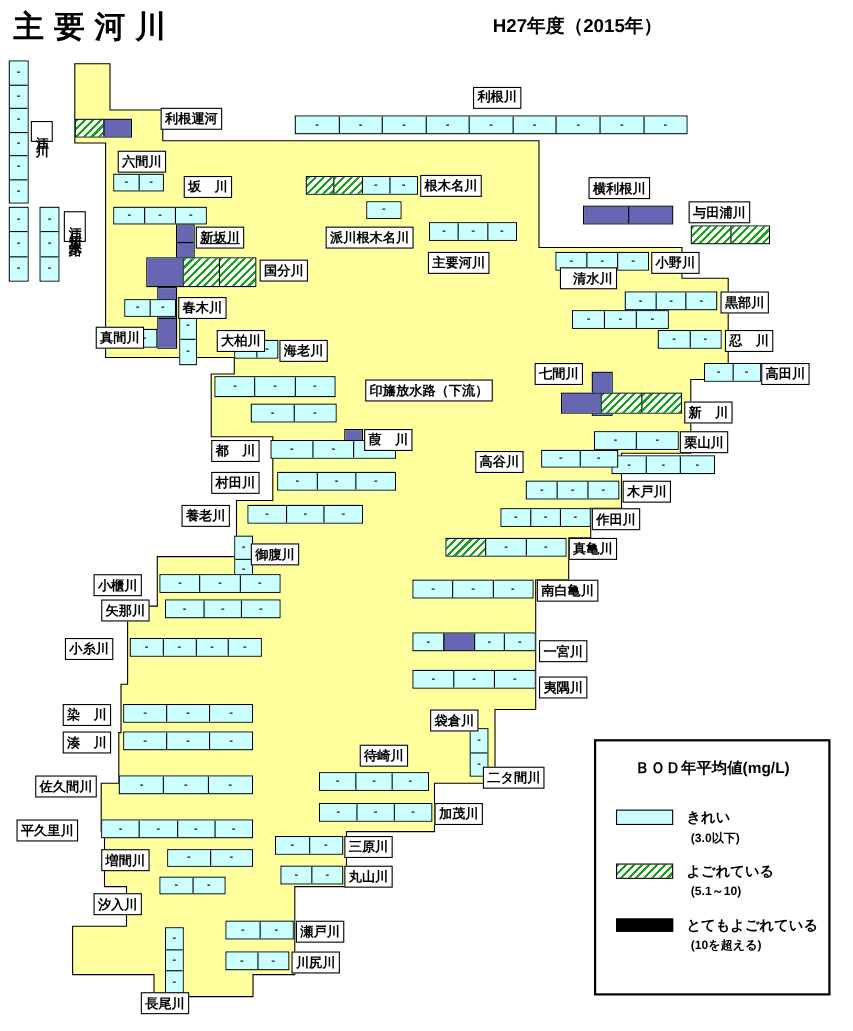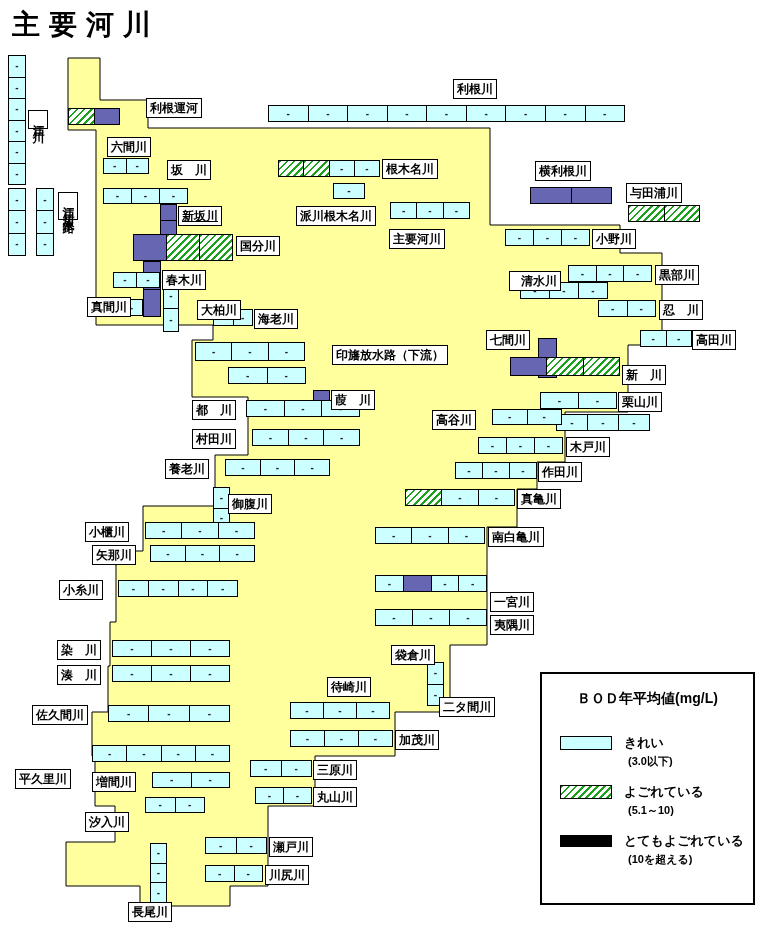--- a/index.html
+++ b/index.html
@@ -53,20 +53,21 @@
   .sw-very_dirty{background:#000;height:12px;margin-top:3px;}
   .lg-txt{display:flex;flex-direction:column;}
   .lg-label{font-size:13px;font-weight:bold;color:#000;}
   .lg-range{font-size:11px;font-weight:bold;color:#000;margin-top:2px;padding-left:4px;}
 </style>
 </head>
 <body>
 
 <div id="canvas">
   <div class="title">主要河川</div>
+  <div class="subtitle">H27年度（2015年）</div>
 
   <svg id="map" viewBox="0 0 775 937">
       <polygon points="68,58 100,58 100,100 148,100 148,128 490,128 490,225 620,225 620,253 662,253 662,345 628,345 628,412 565,412 565,462 537,462 537,489 517,489 517,527 487,527 487,645 450,645 450,712 395,712 395,756 315,756 315,806 268,806 268,886 230,886 230,906 140,906 140,886 66,886 66,842 115,842 115,806 95,806 95,756 92,756 92,712 108,712 108,666 110,666 110,622 116,622 116,551 143,551 143,506 215,506 215,455 248,455 248,397 192,397 192,340 213,340 213,325 96,325 96,130 68,130" fill="#FFFF9E" stroke="#000000" stroke-width="1"></polygon>
     </svg>
 
   <div id="bars">
       <div class="bar v" title="江戸川" style="left: 8px; top: 55px; width: 18px; height: 130px;">
         <span class="seg c">
           <span class="segmark">-</span>
         </span>
@@ -622,32 +623,32 @@
         </span>
         <span class="seg c">
           <span class="segmark">-</span>
         </span>
       </div>
     </div>
   <div id="labels">
       <div class="riv vert" style="left: 28px; top: 110px;">江戸川</div>
       <div class="riv vert" style="left: 58px; top: 192px;">江戸川放水路</div>
       <div class="riv" style="left: 146px; top: 98px;">利根運河</div>
-      <div class="riv" style="left: 453px; top: 79px;">利根川</div>
+      <div class="riv" style="left: 430px; top: 79px; font-family: Liberation Mono, monospace;">利根川</div>
       <div class="riv" style="left: 107px; top: 137px;">六間川</div>
       <div class="riv" style="left: 167px; top: 160px;">坂　川</div>
       <div class="riv" style="left: 178px; top: 206px; text-decoration: underline;">新坂川</div>
       <div class="riv" style="left: 382px; top: 159px;">根木名川</div>
       <div class="riv" style="left: 296px; top: 206px;">派川根木名川</div>
       <div class="riv" style="left: 535px; top: 161px;">横利根川</div>
       <div class="riv" style="left: 626px; top: 183px;">与田浦川</div>
       <div class="riv" style="left: 389px; top: 229px;">主要河川</div>
       <div class="riv" style="left: 592px; top: 229px;">小野川</div>
       <div class="riv" style="left: 236px; top: 236px;">国分川</div>
-      <div class="riv" style="left: 509px; top: 271px; padding-left: 11px;">清水川</div>
+      <div class="riv" style="left: 509px; top: 243px; padding-left: 11px;">清水川</div>
       <div class="riv" style="left: 655px; top: 265px;">黒部川</div>
       <div class="riv" style="left: 162px; top: 270px;">春木川</div>
       <div class="riv" style="left: 659px; top: 300px;">忍　川</div>
       <div class="riv" style="left: 87px; top: 297px;">真間川</div>
       <div class="riv" style="left: 197px; top: 300px;">大柏川</div>
       <div class="riv" style="left: 254px; top: 309px;">海老川</div>
       <div class="riv" style="left: 692px; top: 330px;">高田川</div>
       <div class="riv" style="left: 486px; top: 330px;">七間川</div>
       <div class="riv" style="left: 332px; top: 345px;">印旛放水路（下流）</div>
       <div class="riv" style="left: 622px; top: 365px;">新　川</div>
@@ -658,30 +659,30 @@
       <div class="riv" style="left: 192px; top: 429px;">村田川</div>
       <div class="riv" style="left: 566px; top: 437px;">木戸川</div>
       <div class="riv" style="left: 165px; top: 459px;">養老川</div>
       <div class="riv" style="left: 538px; top: 462px;">作田川</div>
       <div class="riv" style="left: 517px; top: 489px;">真亀川</div>
       <div class="riv" style="left: 228px; top: 494px;">御腹川</div>
       <div class="riv" style="left: 85px; top: 522px;">小櫃川</div>
       <div class="riv" style="left: 488px; top: 527px;">南白亀川</div>
       <div class="riv" style="left: 92px; top: 545px;">矢那川</div>
       <div class="riv" style="left: 59px; top: 580px;">小糸川</div>
-      <div class="riv" style="left: 490px; top: 582px; margin-top: 10px;">一宮川</div>
+      <div class="riv" style="left: 490px; top: 582px;">一宮川</div>
       <div class="riv" style="left: 490px; top: 615px;">夷隅川</div>
       <div class="riv" style="left: 57px; top: 640px;">染　川</div>
       <div class="riv" style="left: 391px; top: 645px;">袋倉川</div>
       <div class="riv" style="left: 57px; top: 665px;">湊　川</div>
       <div class="riv" style="left: 327px; top: 677px;">待崎川</div>
       <div class="riv" style="left: 439px; top: 697px;">二タ間川</div>
       <div class="riv" style="left: 32px; top: 705px;">佐久間川</div>
       <div class="riv" style="left: 395px; top: 730px;">加茂川</div>
-      <div class="riv" style="left: 15px; top: 745px; margin-top: 24px;">平久里川</div>
+      <div class="riv" style="left: 15px; top: 745px;">平久里川</div>
       <div class="riv" style="left: 92px; top: 772px;">増間川</div>
       <div class="riv" style="left: 313px; top: 760px;">三原川</div>
       <div class="riv" style="left: 313px; top: 787px;">丸山川</div>
       <div class="riv" style="left: 85px; top: 812px;">汐入川</div>
       <div class="riv" style="left: 269px; top: 837px;">瀬戸川</div>
       <div class="riv" style="left: 265px; top: 865px;">川尻川</div>
       <div class="riv" style="left: 128px; top: 902px;">長尾川</div>
     </div>
 
   <div class="legend">

